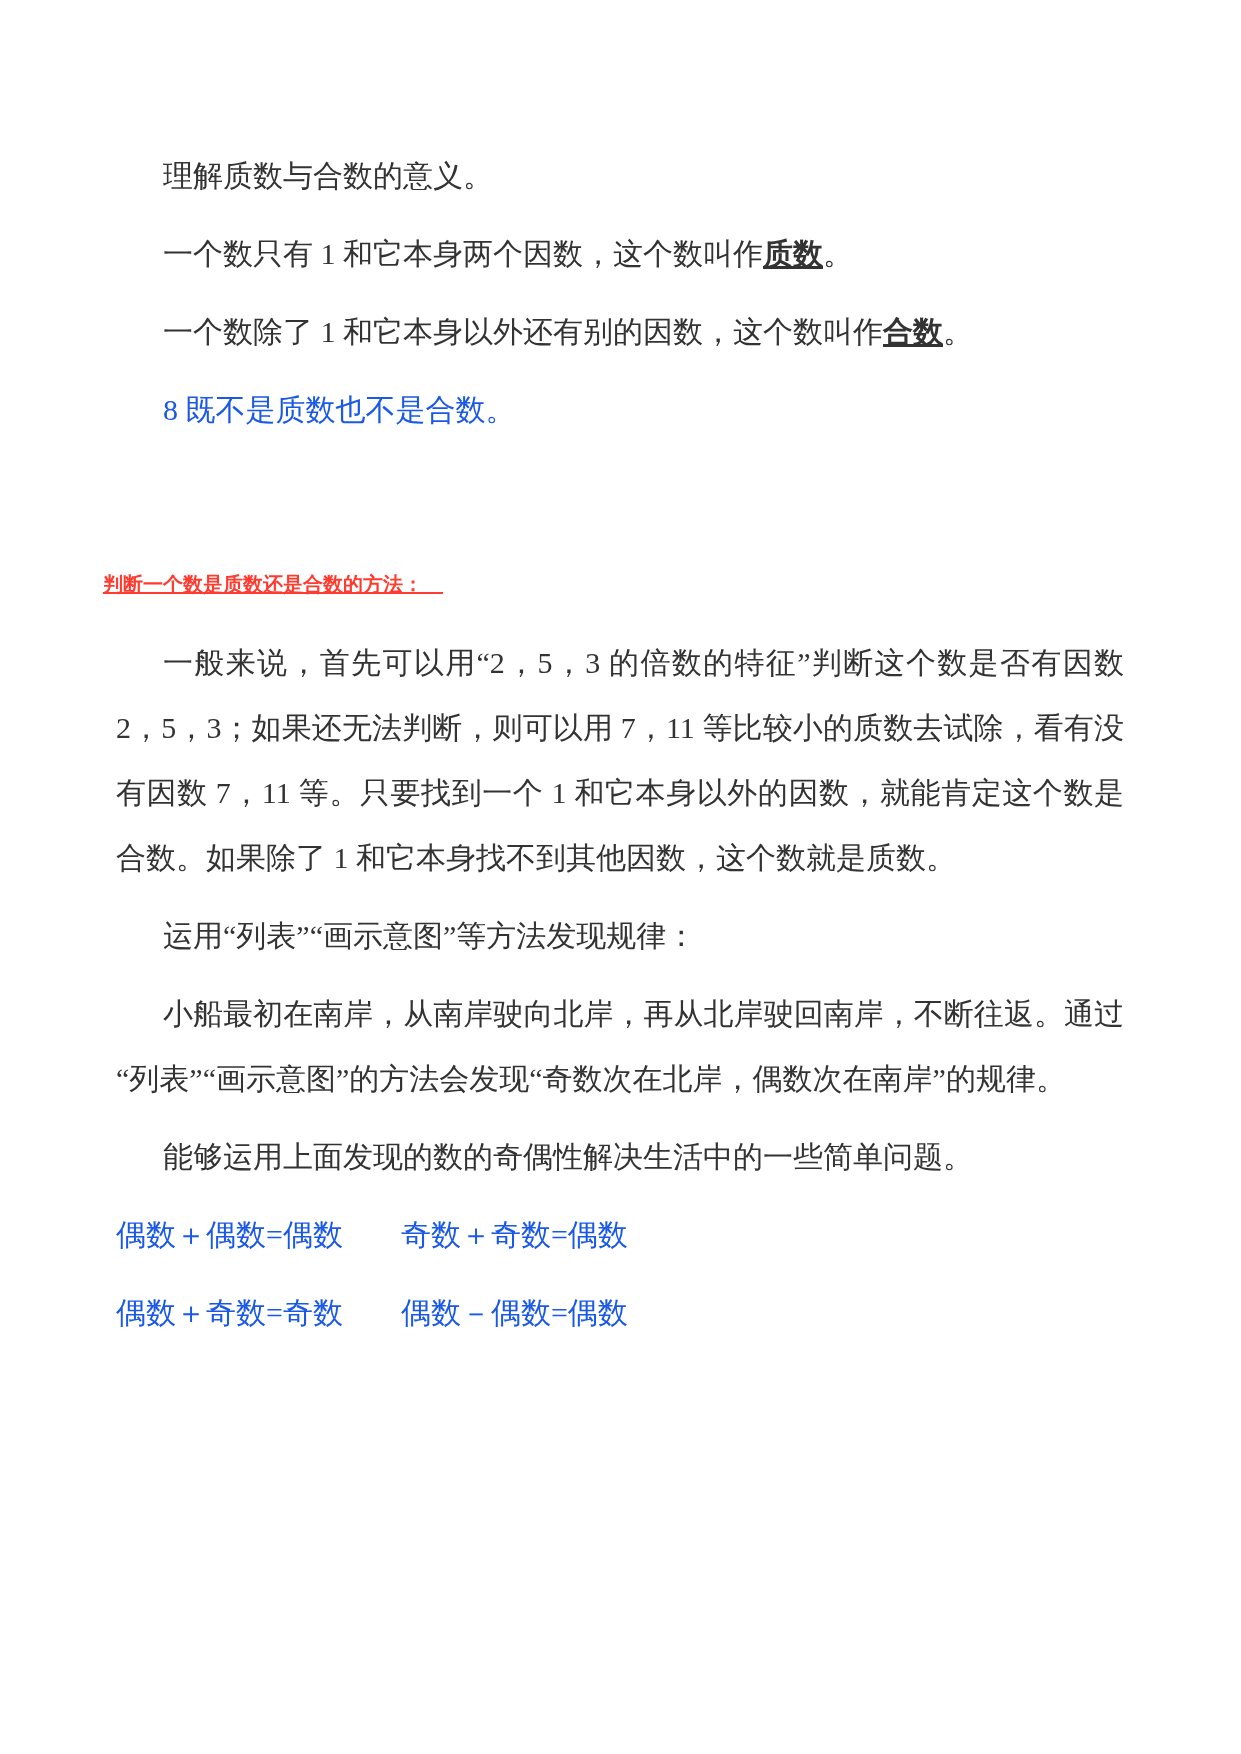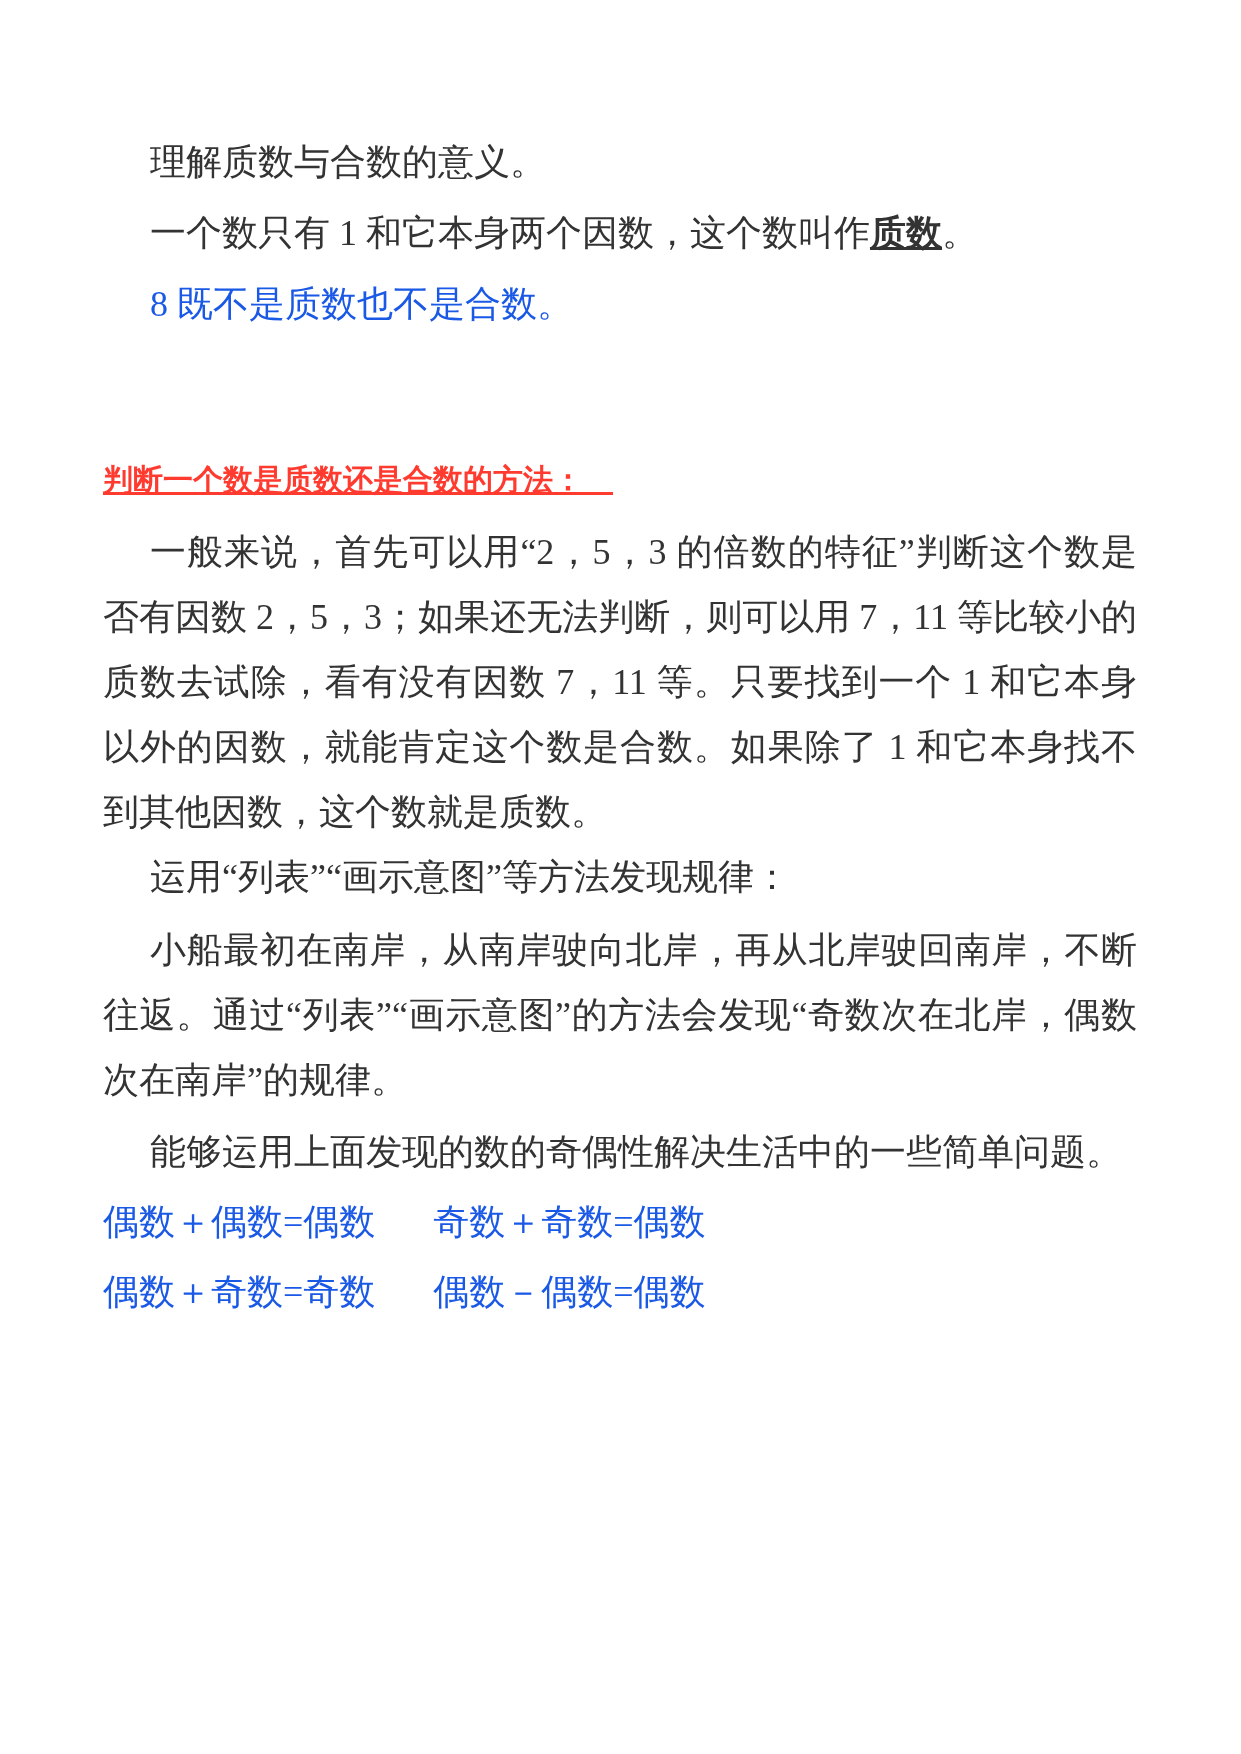--- a/index.html
+++ b/index.html
@@ -11,33 +11,33 @@
     font-family: "Liberation Serif", "DejaVu Serif", serif;
     overflow: hidden;
   }
   .page {
     box-sizing: border-box;
     width: 1241px;
     height: 1754px;
     padding: 130px 104px 40px 103px;
   }
   .para {
-    margin: 0;
-    font-size: 36px;
+    margin: 13px;
+    font-size: 30px;
     line-height: 65px;
     text-align: justify;
   }
   .indent { text-indent: 47px; }
   .m6  { margin-bottom: 6px; }
   .m8t { margin-top: 8px; }
   .m7t { margin-top: 7px; }
   .blue { color: #1a58e6; }
   .heading {
     margin: 0;
-    font-size: 30px;
+    font-size: 20px;
     line-height: 65px;
     font-weight: bold;
     color: #ff3b30;
     text-decoration: underline;
   }
   .h1-block { margin-top: 110px; margin-bottom: 8px; }
   .h2-block { margin-top: 82px;  margin-bottom: 7px; }
   .p7-block { margin-top: 81px;  margin-bottom: 9px; }
   .term {
     font-weight: bold;
@@ -52,20 +52,23 @@
 <main class="page">
 
   <p class="para indent m6">
     <span>理解质数与合数的意义。</span>
   </p>
 
   <p class="para indent m6">
     <span>一个数只有 1 和它本身两个因数，这个数叫作</span><span class="term">质数</span><span>。</span>
   </p>
 
+  <p class="para indent m6">
+    <span>一个数除了 1 和它本身以外还有别的因数，这个数叫作</span><span class="term">合数</span><span>。</span>
+  </p>
 
   <p class="para indent blue m6">
     <span>8 既不是质数也不是合数。</span>
   </p>
 
   <h2 class="heading h1-block">
     <span>判断一个数是质数还是合数的方法：　</span>
   </h2>
 
   <p class="para indent">

